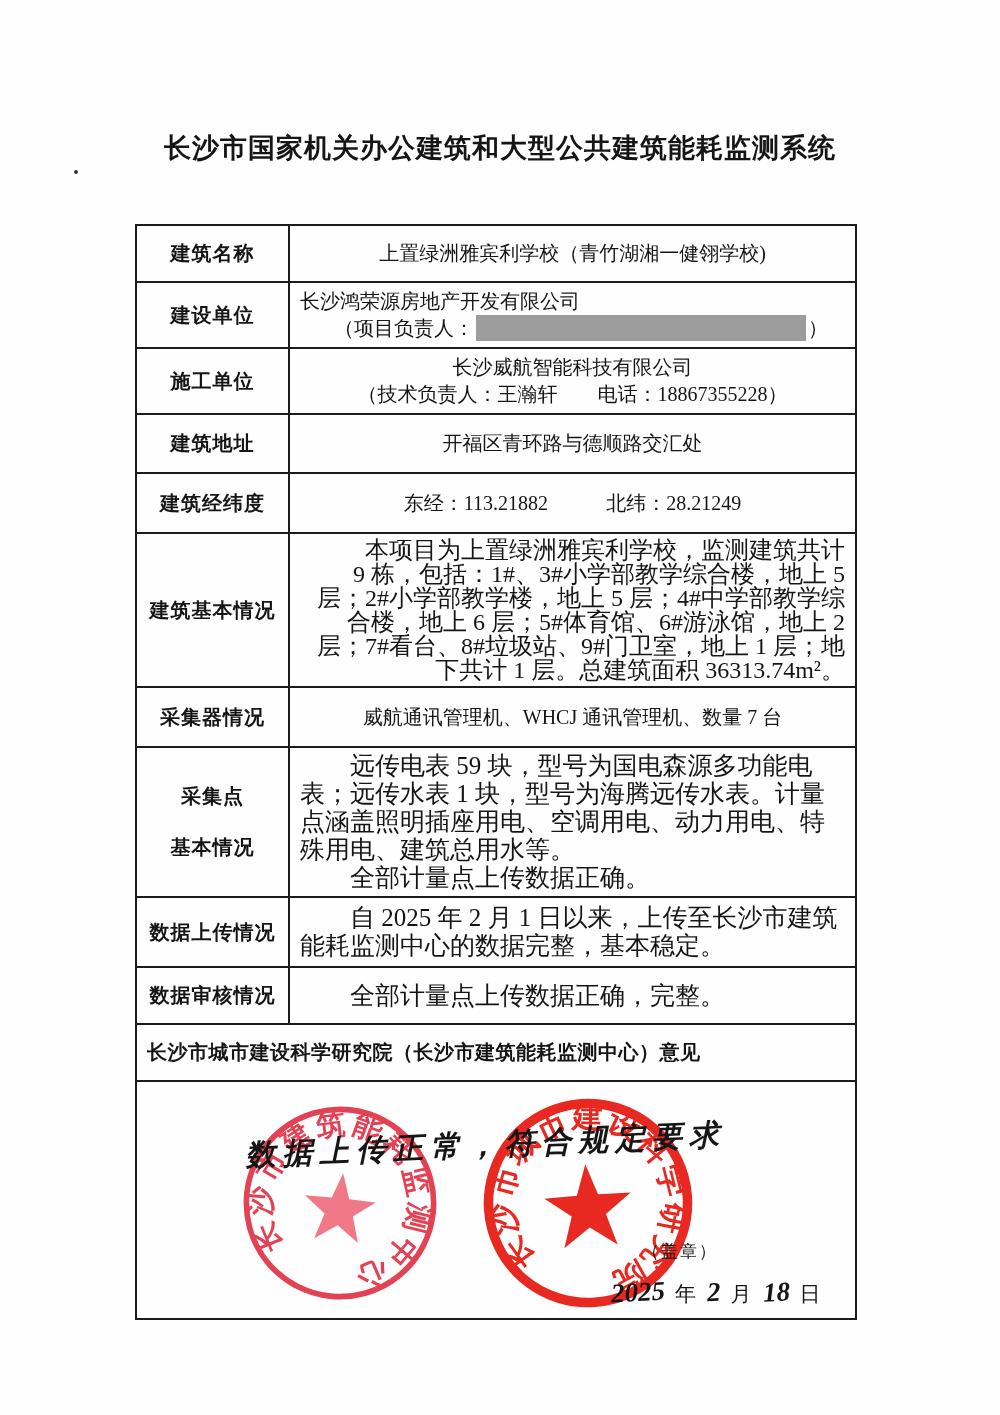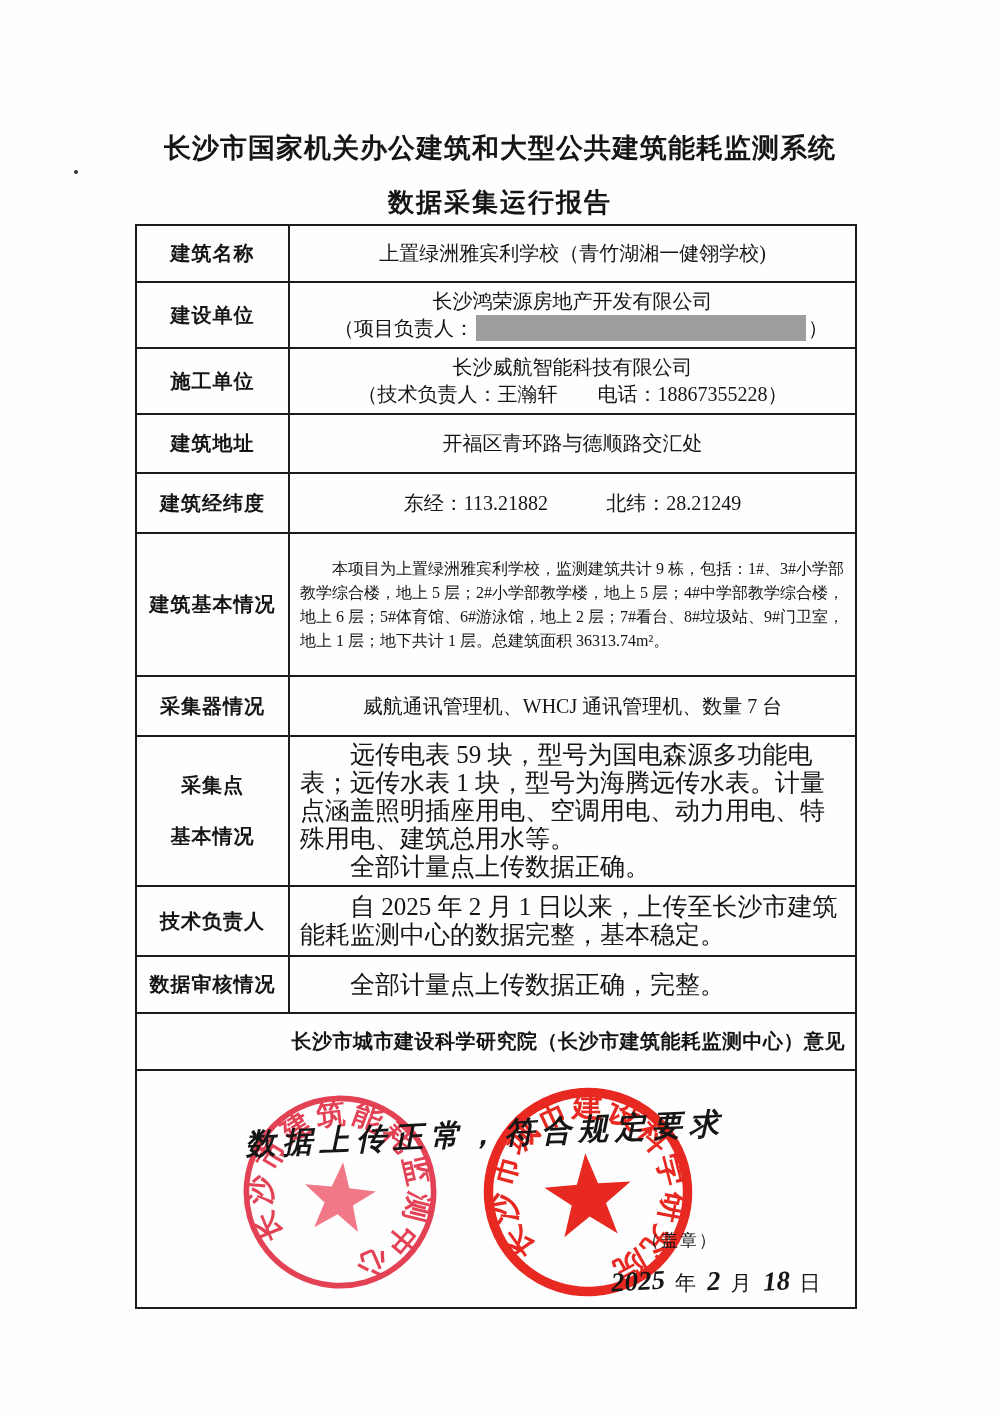--- a/index.html
+++ b/index.html
@@ -37,33 +37,33 @@
   }
   td.lbl{
     text-align:center;
     font-weight:bold;
     font-family:"Liberation Sans", sans-serif;
     font-size:20px;
     letter-spacing:1px;
   }
   td.val{text-align:center;}
   td.val.left{text-align:left;}
-  .center-line{text-align:center;display:block;}
+  .center-line{display:block;}
   .indent-line{text-align:left;display:block;padding-left:34px;}
-  .para{margin:0;text-align:left;text-indent:2em;line-height:24px;font-size:16px;font-family:Liberation Serif, serif;}
+  .para{margin:0;text-align:right;text-indent:2em;line-height:24px;font-size:24px;font-family:Liberation Serif, serif;}
   .para2{margin:0;text-align:left;line-height:28px;font-size:25px;}
   .para2.ind{text-indent:2em;}
   .coords span{display:inline-block;}
   .coords .gap{width:58px;}
   .redact{
     display:inline-block;width:330px;height:26px;
     background:#9d9d9d;vertical-align:-6px;margin:0 2px;
   }
   .opinion-header{
-    text-align:right;font-weight:bold;
+    text-align:left;font-weight:bold;
     font-family:"Liberation Sans", sans-serif;
     font-size:20.5px;letter-spacing:0.5px;
   }
   .stamp-cell{position:relative;height:236px;padding:0 !important;}
   .stamp{position:absolute;}
   .stamp.left{left:100px;top:18px;transform:rotate(6deg);opacity:0.93;}
   .stamp.right{left:342px;top:12px;transform:rotate(-4deg);opacity:0.96;}
   .hand-note{
     position:absolute;left:108px;top:42px;width:520px;
     font-size:30px;color:#161616;
@@ -88,21 +88,20 @@
   .date-line .printed{letter-spacing:1px;margin:0 4px;}
 </style>
 </head>
 <body>
 
 <div class="page">
 
   <div class="speck"></div>
 
   <h1 class="doc-title">长沙市国家机关办公建筑和大型公共建筑能耗监测系统</h1>
-  <h2 class="doc-subtitle">数据采集运行报告</h2>
 
   <table class="report">
     <colgroup>
         <col style="width:153px">
         <col style="width:567px">
       </colgroup>
     <tbody>
       <tr style="height:57px">
         <td class="lbl">建筑名称</td>
         <td class="val">上置绿洲雅宾利学校（青竹湖湘一健翎学校)</td>
@@ -145,21 +144,21 @@
         <td class="lbl">
           <span class="center-line">采集点</span>
           <span class="center-line" style="margin-top:24px">基本情况</span>
         </td>
         <td class="val left">
           <p class="para2 ind">远传电表 59 块，型号为国电森源多功能电表；远传水表 1 块，型号为海腾远传水表。计量点涵盖照明插座用电、空调用电、动力用电、特殊用电、建筑总用水等。</p>
           <p class="para2 ind">全部计量点上传数据正确。</p>
         </td>
       </tr>
       <tr style="height:70px">
-        <td class="lbl">技术负责人</td>
+        <td class="lbl">数据上传情况</td>
         <td class="val left">
           <p class="para2 ind">自 2025 年 2 月 1 日以来，上传至长沙市建筑能耗监测中心的数据完整，基本稳定。</p>
         </td>
       </tr>
       <tr style="height:57px">
         <td class="lbl">数据审核情况</td>
         <td class="val left">
           <p class="para2 ind">全部计量点上传数据正确，完整。</p>
         </td>
       </tr>

